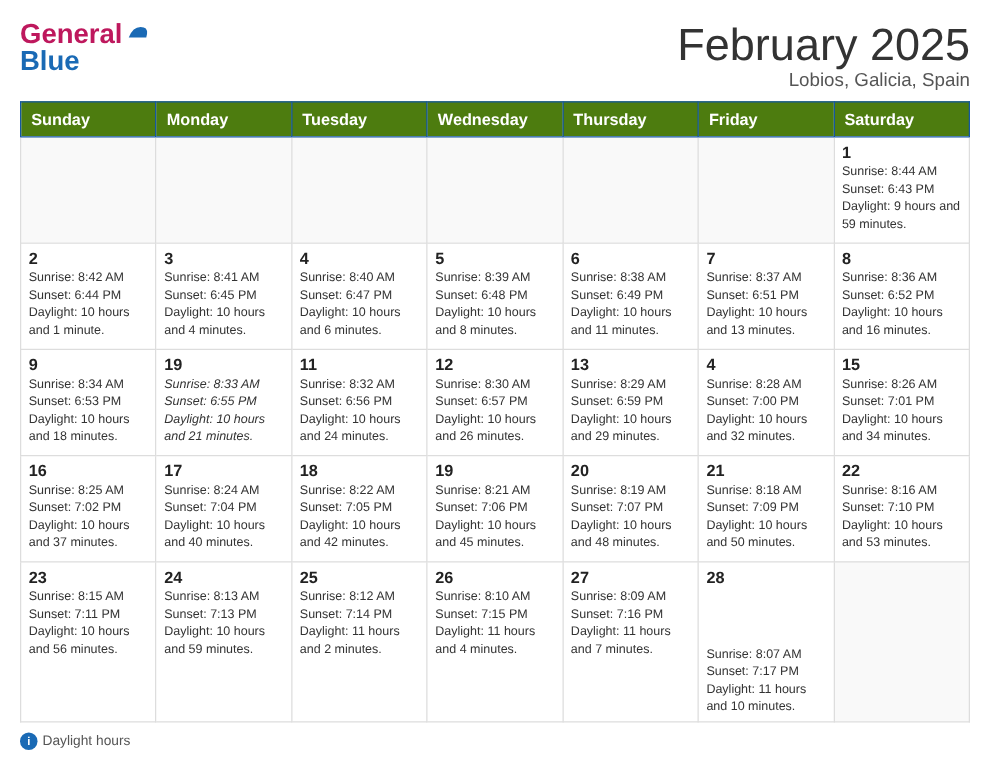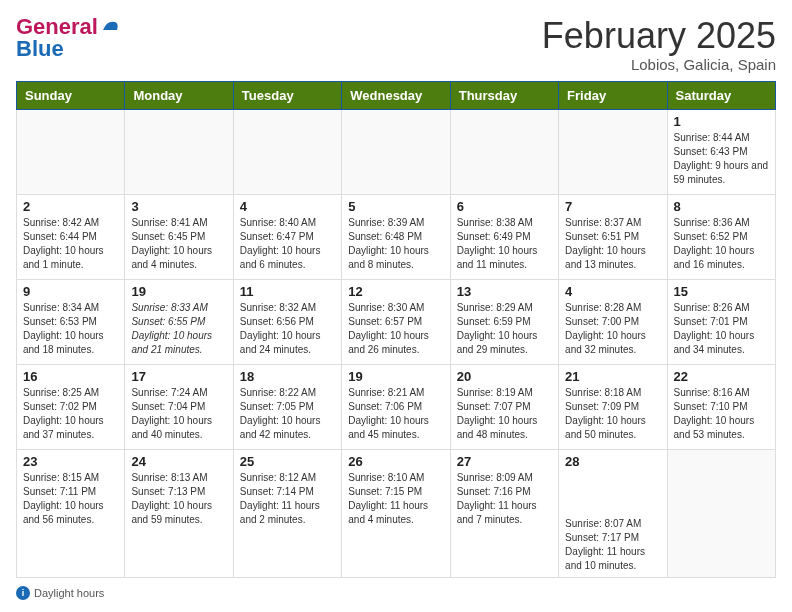--- a/index.html
+++ b/index.html
@@ -237,21 +237,21 @@
       </tr>
       <tr>
         <td>
           <div class="day-number">16</div>
           <div class="day-info" style="white-space: pre-line;">Sunrise: 8:25 AM
 Sunset: 7:02 PM
 Daylight: 10 hours and 37 minutes.</div>
         </td>
         <td>
           <div class="day-number">17</div>
-          <div class="day-info" style="white-space: pre-line;">Sunrise: 7:24 AM
+          <div class="day-info" style="white-space: pre-line;">Sunrise: 8:24 AM
 Sunset: 7:04 PM
 Daylight: 10 hours and 40 minutes.</div>
         </td>
         <td>
           <div class="day-number">18</div>
           <div class="day-info" style="white-space: pre-line;">Sunrise: 8:22 AM
 Sunset: 7:05 PM
 Daylight: 10 hours and 42 minutes.</div>
         </td>
         <td>

